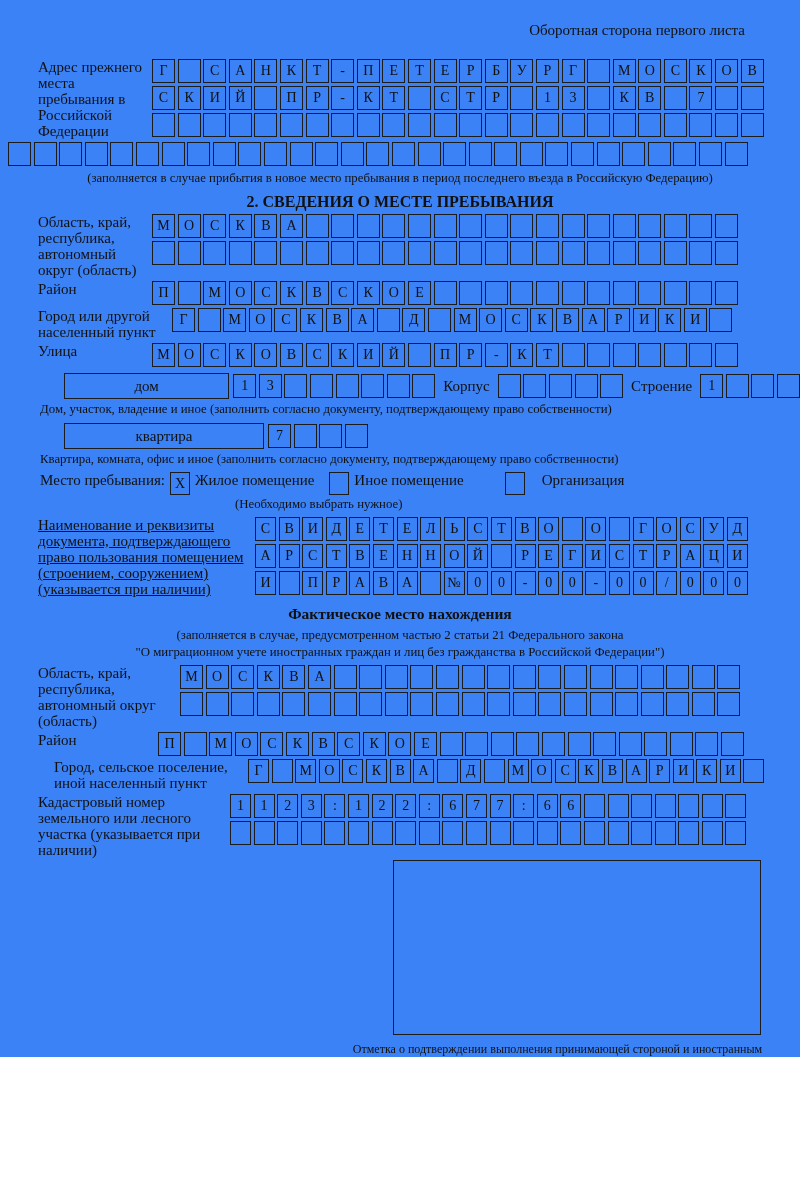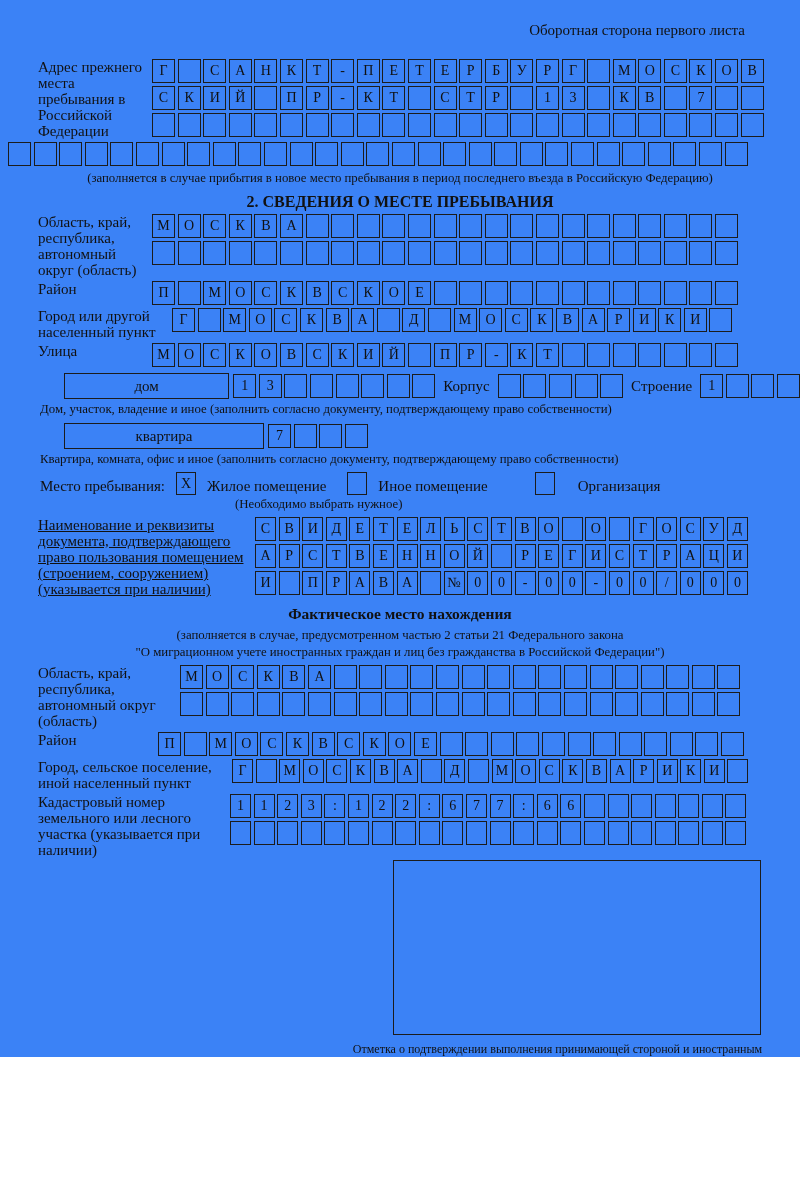--- a/index.html
+++ b/index.html
@@ -10,21 +10,21 @@
     font-size: 15px; overflow: hidden; position: relative;
   }
   .header-note { padding-top: 22px; padding-right: 55px; text-align: right; font-size: 15px; }
 
   .field { display: flex; align-items: flex-start; margin-top: 3px; }
   .label { padding-left: 38px; line-height: 16px; font-size: 15px; }
   .w152 { flex: 0 0 152px; }
   .w172 { flex: 0 0 172px; }
   .w180 { flex: 0 0 180px; }
   .w158 { flex: 0 0 158px; }
-  .w232 { flex: 0 0 232px; }
+  .w232 { flex: 0 0 232px; margin-left: 16px; }
   .w230 { flex: 0 0 230px; }
   .w255 { flex: 0 0 255px; text-decoration: underline; }
   .rows { display: flex; flex-direction: column; row-gap: 3px; }
 
   .cells { display: flex; column-gap: 2.6px; }
   .cell {
     width: 23px; height: 24px; flex: 0 0 23px;
     border: 1.8px solid #1c1c1c; display: inline-flex;
     align-items: center; justify-content: center;
     font-size: 14px; line-height: 1;
@@ -41,21 +41,21 @@
 
   .dom-row { display: flex; align-items: center; margin-left: 32px; margin-top: 6px; padding-left: 32px; }
   .named-box {
     border: 1.8px solid #1c1c1c; height: 26px; display: inline-flex;
     align-items: center; justify-content: center; font-size: 15px;
   }
   .dom-box { width: 166px; }
   .kv-box { width: 200px; }
   .inline-label { padding: 0 8px; white-space: nowrap; }
 
-  .mesto-row { display: flex; align-items: flex-end; margin-left: 40px; margin-top: 5px; column-gap: 11px; }
+  .mesto-row { display: flex; align-items: flex-start; margin-left: 40px; margin-top: 5px; column-gap: 5px; }
   .checkbox {
     width: 20px; height: 23px; border: 1.8px solid #1c1c1c;
     display: inline-flex; align-items: center; justify-content: center;
     font-size: 14px; flex: 0 0 20px;
   }
   .hint { font-size: 12.8px; margin-left: 235px; margin-top: 2px; }
 
   .stamp-box { margin-left: 393px; margin-top: 2px; width: 368px; height: 175px; border: 1.8px solid #1c1c1c; }
   .stamp-caption {
     margin-left: 345px; margin-top: 5px; width: 425px;

